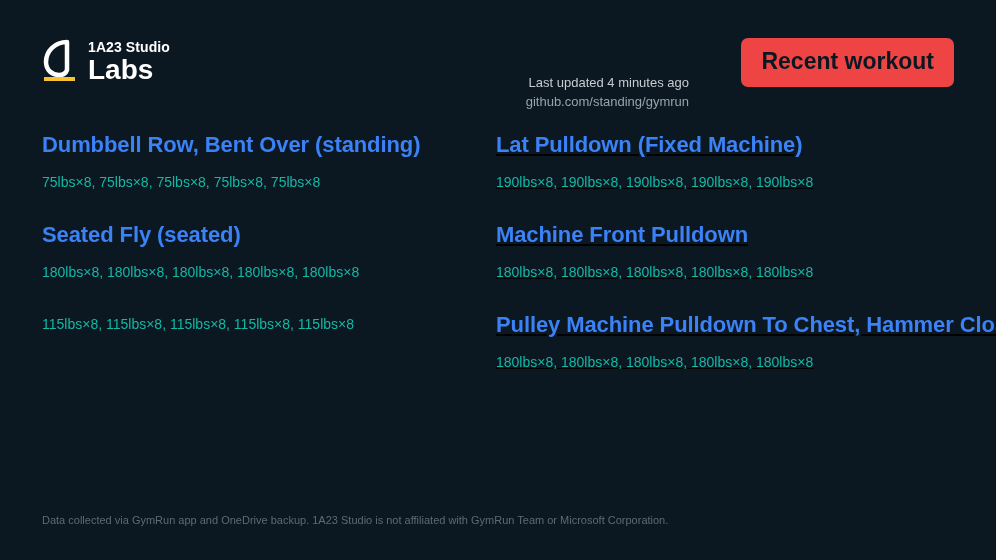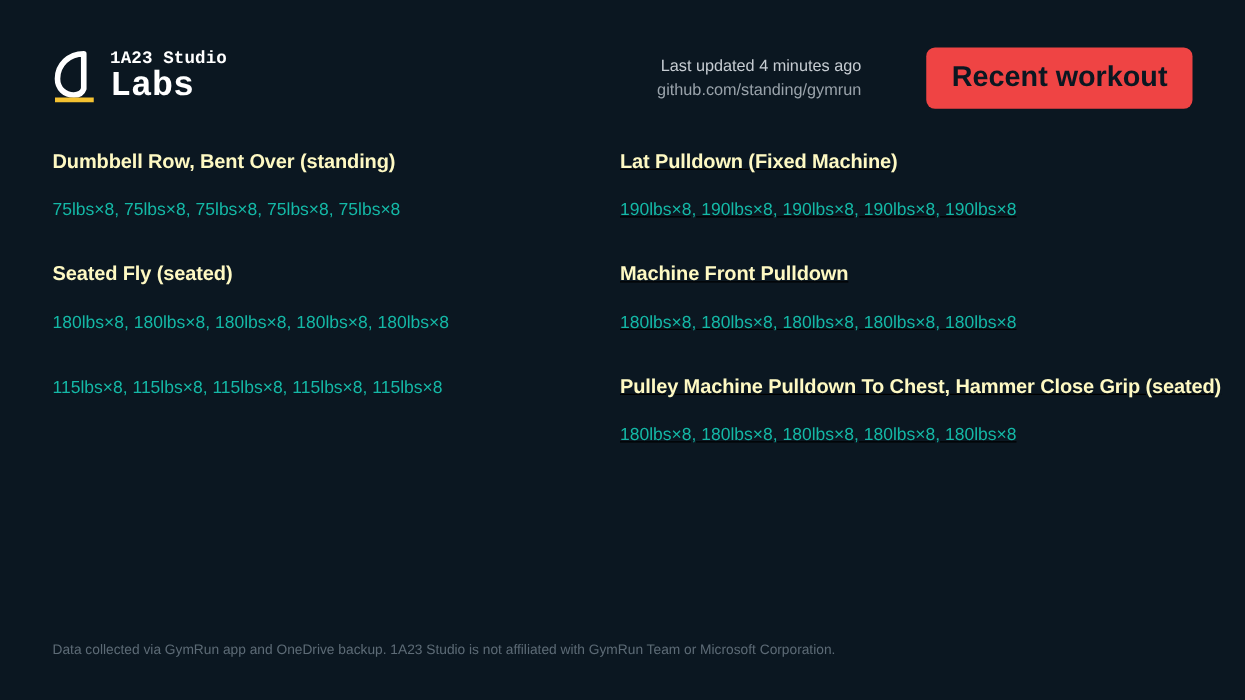--- a/index.html
+++ b/index.html
@@ -23,23 +23,22 @@
     top: 38px;
     left: 42px;
     right: 42px;
     height: 52px;
   }
   .brand {
     position: absolute;
     left: 0;
     top: 0;
     display: flex;
-    align-items: flex-end;
+    align-items: center;
     gap: 12px;
-    font-family: Liberation Mono, monospace;
   }
   .brand-logo {
     width: 34px;
     height: 42px;
     position: relative;
     flex: none;
   }
   .brand-logo svg { display: block; }
   .brand-text { padding-top: 1px; }
   .brand-studio {
@@ -60,20 +59,21 @@
   .updated {
     position: absolute;
     right: 265px;
     top: 5px;
     text-align: right;
   }
   .updated-line1 {
     color: #c6ccd2;
     font-size: 13px;
     line-height: 19px;
+    margin-top: 30px;
   }
   .updated-line2 {
     color: #9aa3ab;
     font-size: 13px;
     line-height: 19px;
   }
 
   .badge {
     position: absolute;
     right: 0;
@@ -95,26 +95,27 @@
     left: 42px;
     right: 30px;
     display: flex;
     gap: 0px;
   }
   .col { width: 473px; }
   .col + .col { width: 470px; text-decoration: underline; }
 
   .entry { margin-bottom: 30px; }
   .entry-title {
-    color: #fef9c3;
-    font-size: 16px;
+    color: #3b82f6;
+    font-size: 22px;
     font-weight: bold;
     line-height: 23px;
     letter-spacing: -0.1px;
     white-space: nowrap;
+    margin-top: 15px;
   }
   .entry-sets {
     color: #14b8a6;
     font-size: 14px;
     line-height: 22px;
     margin-top: 15px;
     white-space: nowrap;
   }
 
   

